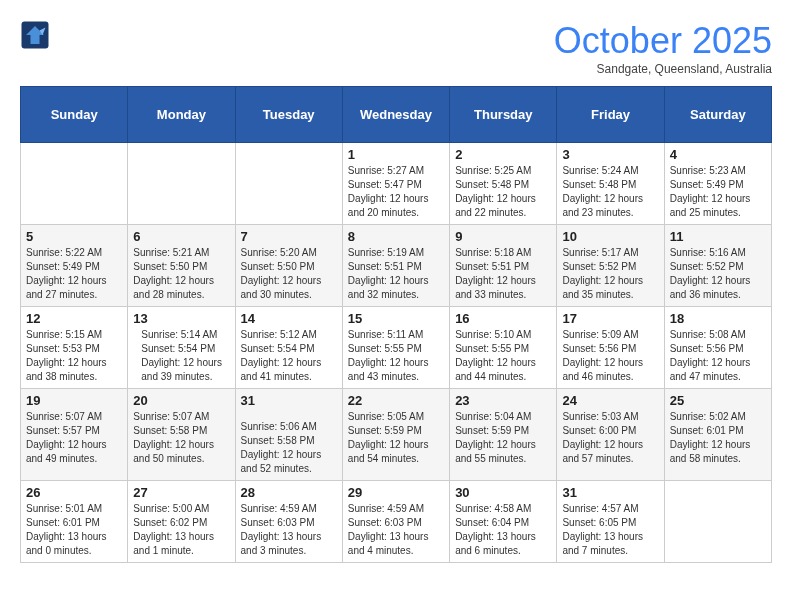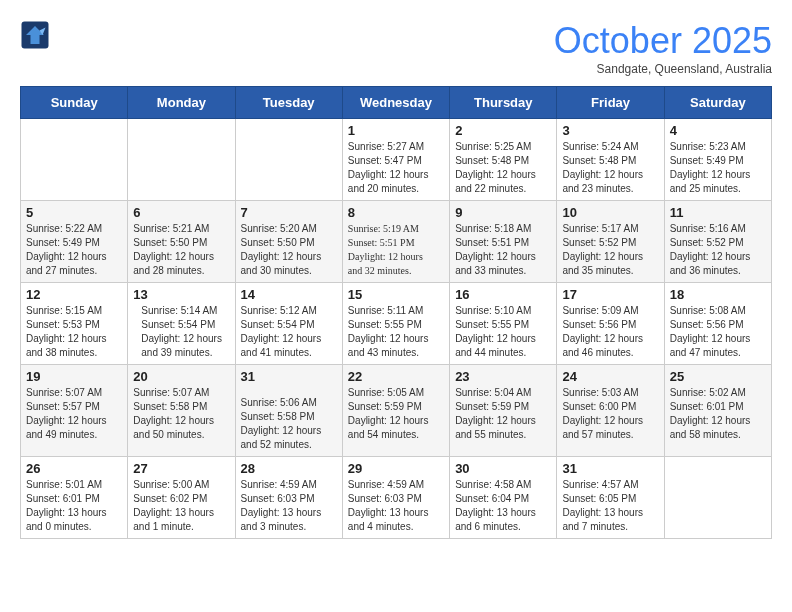--- a/index.html
+++ b/index.html
@@ -39,21 +39,21 @@
     }
     .calendar-table {
       width: 100%;
       border-collapse: collapse;
       border: 1px solid #ccc;
     }
     .calendar-table th {
       background-color: #2a5caa;
       color: #fff;
       text-align: center;
-      padding: 8px 4px;
+      padding: 20px 4px;
       font-size: 13px;
       border: 1px solid #1e4a8a;
     }
     .calendar-table td {
       vertical-align: top;
       border: 1px solid #ccc;
       padding: 4px 5px;
       width: calc(100% / 7);
       min-height: 80px;
       background: #fff;
@@ -158,21 +158,21 @@
         </td>
         <td>
           <div class="day-number">7</div>
           <div class="day-info" style="white-space: pre-line;">Sunrise: 5:20 AM
 Sunset: 5:50 PM
 Daylight: 12 hours
 and 30 minutes.</div>
         </td>
         <td>
           <div class="day-number">8</div>
-          <div class="day-info" style="white-space: pre-line; font-family: Liberation Serif, serif;">Sunrise: 5:19 AM
+          <div class="day-info" style="white-space: pre-line;">Sunrise: 5:19 AM
 Sunset: 5:51 PM
 Daylight: 12 hours
 and 32 minutes.</div>
         </td>
         <td>
           <div class="day-number">9</div>
           <div class="day-info" style="white-space: pre-line;">Sunrise: 5:18 AM
 Sunset: 5:51 PM
 Daylight: 12 hours
 and 33 minutes.</div>

